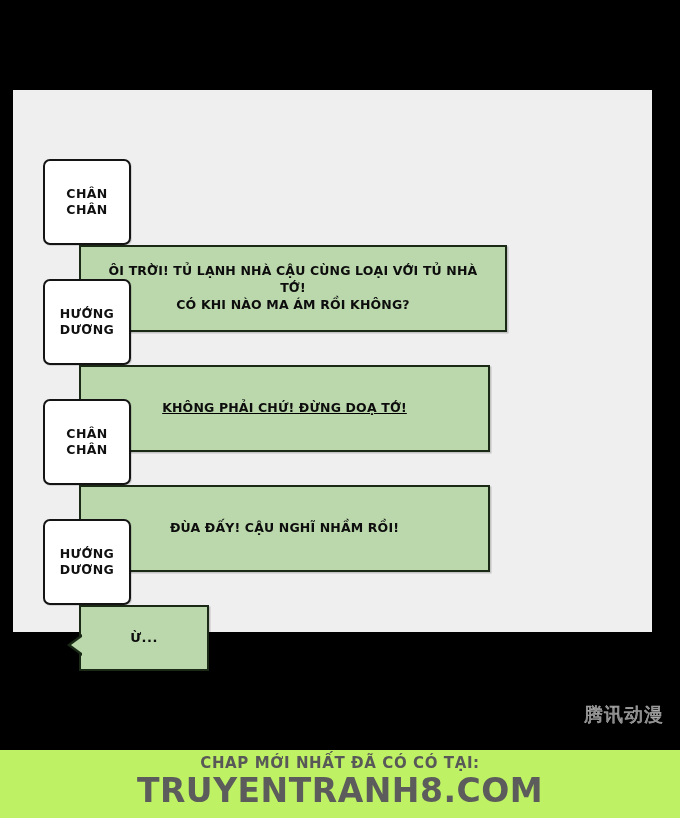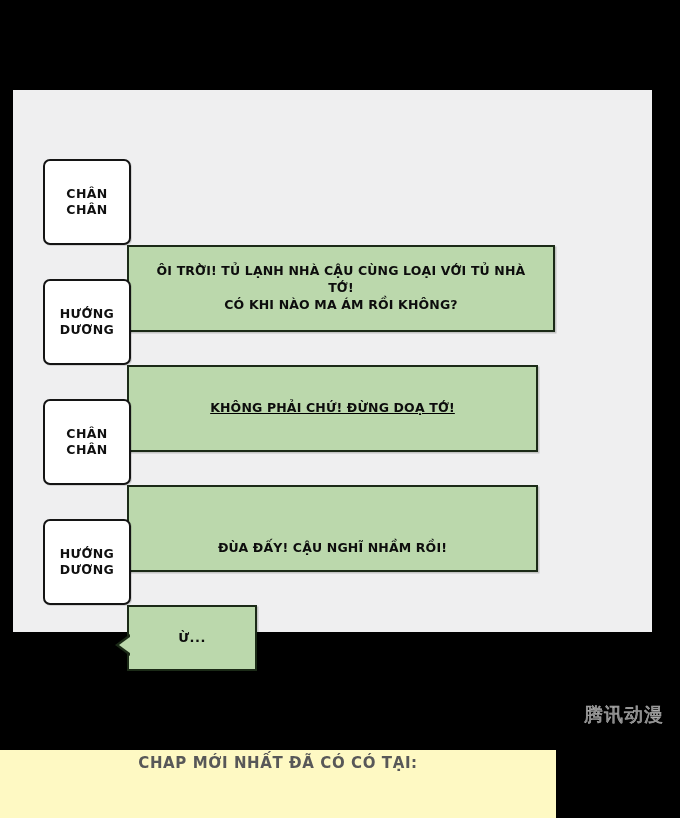--- a/index.html
+++ b/index.html
@@ -83,28 +83,27 @@
   .bubble {
     position: relative;
     box-sizing: border-box;
     background: #bbd8ac;
     border: 2.5px solid #1b2a17;
     border-radius: 0;
     height: 87px;
     display: flex;
     align-items: center;
     justify-content: center;
-    padding: 13px 14px;
+    padding: 4px 14px;
     box-shadow: 1.5px 1.5px 0 rgba(0,0,0,0.18);
-    margin-left: 48px;
   }
   
   .bubble.w0 { width: 428px; }
   .bubble.w1 { width: 411px; text-decoration: underline; }
-  .bubble.w2 { width: 411px; align-items: flex-end; }
+  .bubble.w2 { width: 411px; }
   .bubble.w3 { width: 130px; height: 66px; }
 
   
   .tail {
     position: absolute;
     left: -14px;
     top: 38px;
     width: 0;
     height: 0;
   }
@@ -156,23 +155,23 @@
     -webkit-text-stroke: 0.6px #bdbdbd;
     opacity: 0.92;
     line-height: 1;
   }
 
   
   #footer {
     position: absolute;
     left: 0;
     top: 750px;
-    width: 556px;
+    width: 680px;
     height: 68px;
-    background: #fef9c3;
+    background: #bef264;
     text-align: center;
   }
   #footer-line1 {
     margin-top: 5px;
     font-family: "DejaVu Sans", sans-serif;
     font-weight: 700;
     font-size: 15px;
     letter-spacing: 0.6px;
     color: #585858;
     line-height: 1.1;
@@ -260,13 +259,14 @@
     </div>
 
   </div>
 
   <div id="watermark">腾讯动漫</div>
 
 </div>
 
 <div id="footer">
   <div id="footer-line1">CHAP MỚI NHẤT ĐÃ CÓ CÓ TẠI:</div>
+  <div id="footer-line2">TRUYENTRANH8.COM</div>
 </div>
 
 </body></html>

